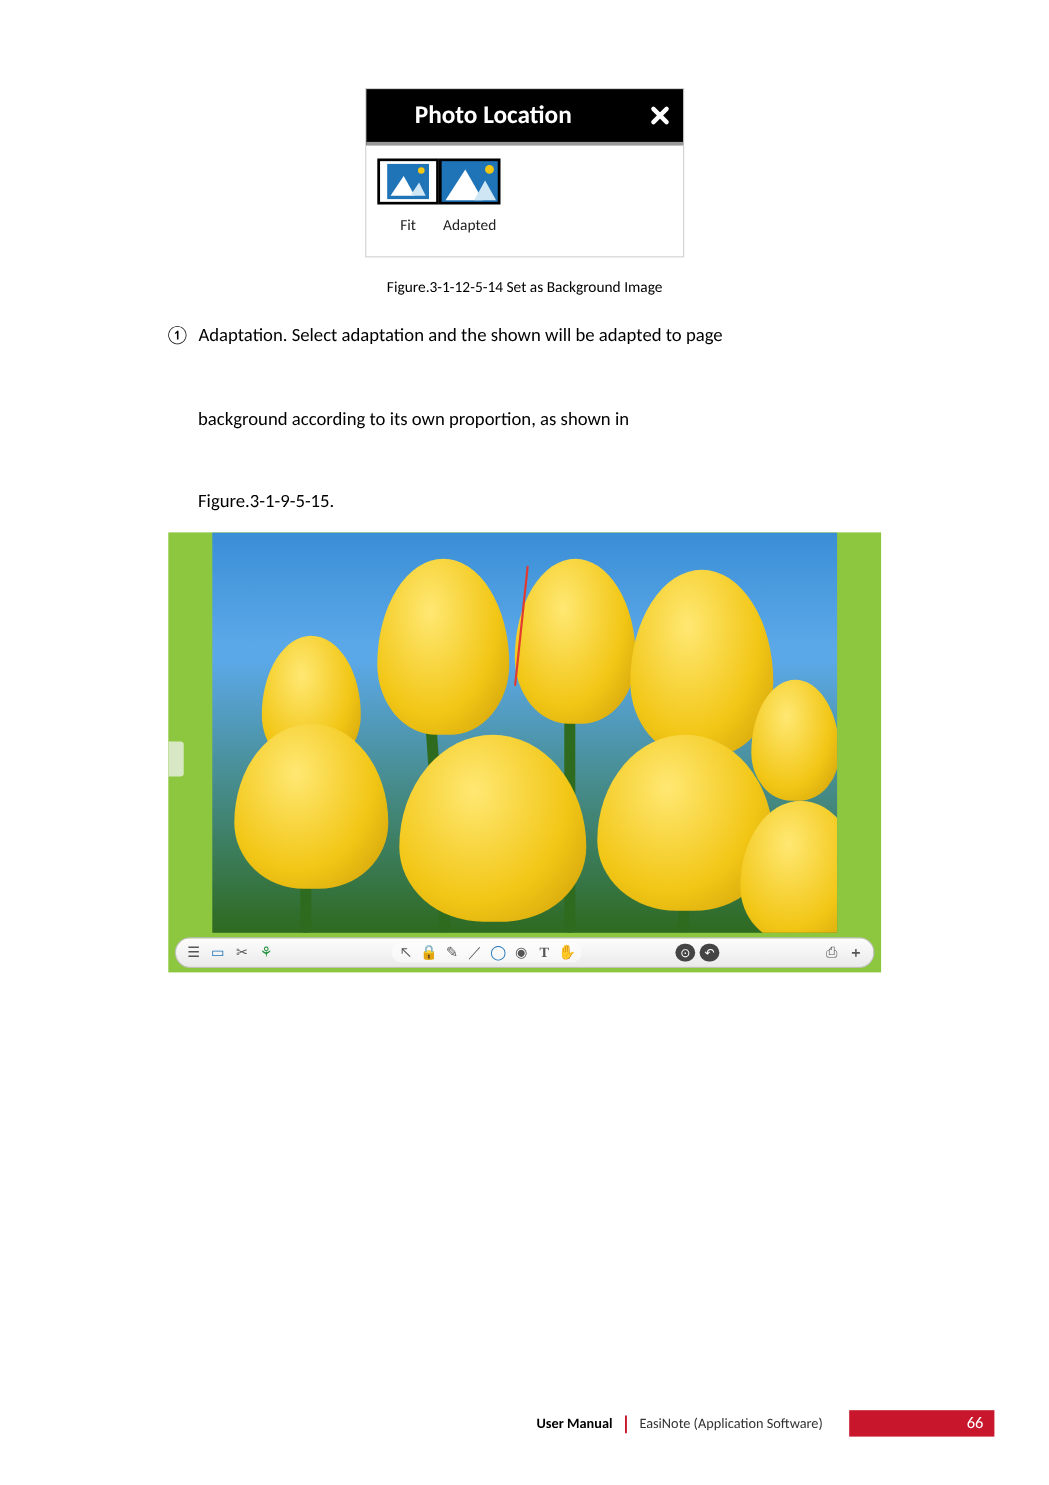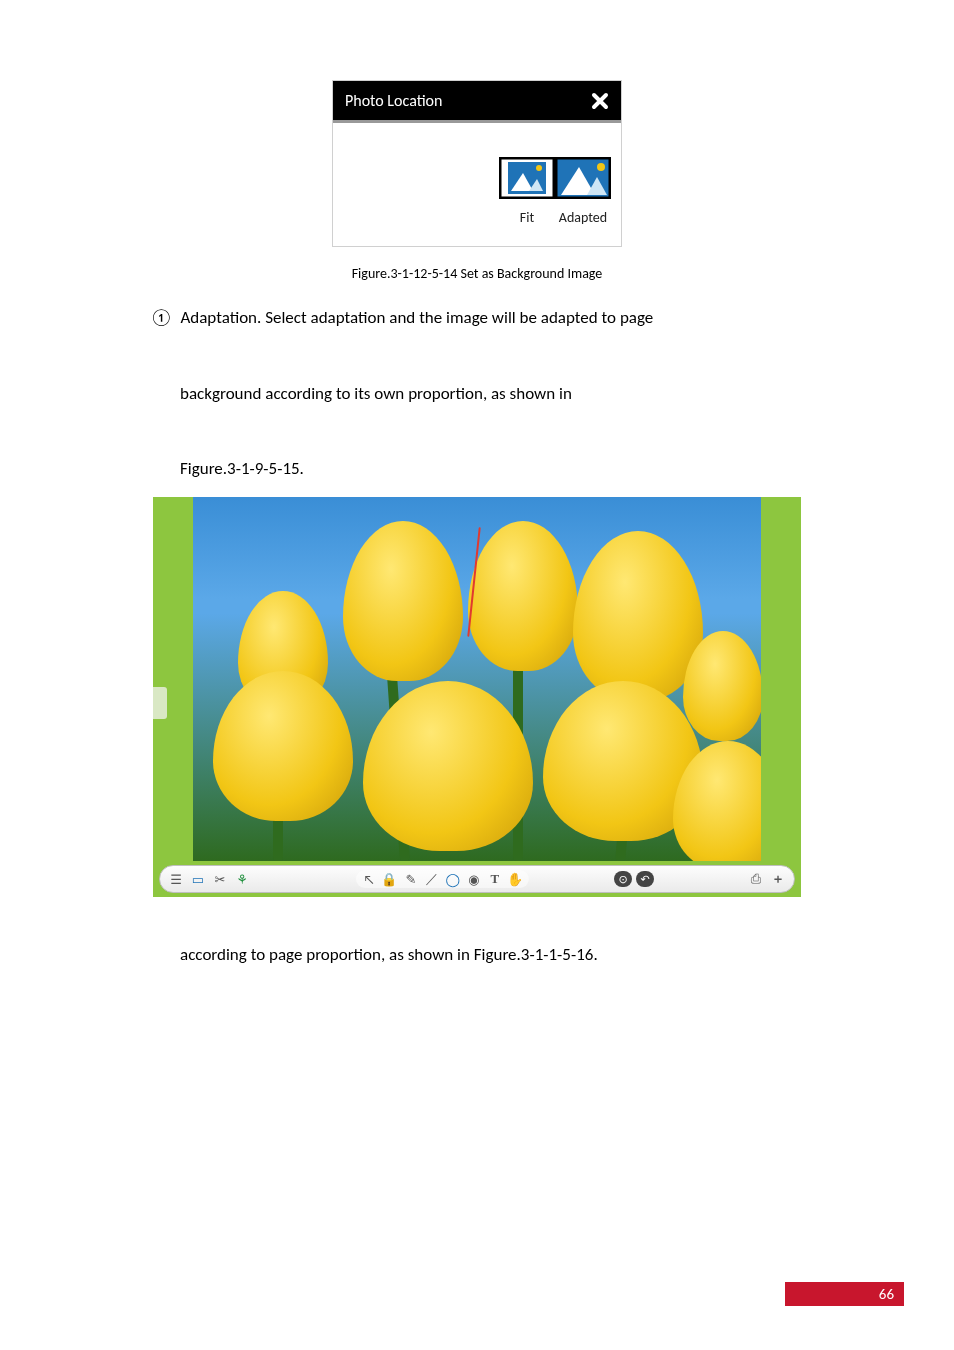--- a/index.html
+++ b/index.html
@@ -25,28 +25,29 @@
   .dialog-header {
     background: #000;
     color: #fff;
     padding: 10px 12px;
     display: flex;
     align-items: center;
     justify-content: space-between;
     border-bottom: 3px solid #999;
   }
   .dialog-title {
-    font-weight: normal;
-    font-size: 16px;
+    font-weight: bold;
+    font-size: 23px;
+    margin-left: 32px;
   }
   .dialog-close svg { display: block; }
   .dialog-body {
     display: flex;
-    justify-content: flex-end;
-    padding: 34px 10px 20px 10px;
+    justify-content: flex-start;
+    padding: 12px 10px 20px 10px;
   }
   .opt {
     display: flex;
     flex-direction: column;
     align-items: center;
     gap: 10px;
   }
   .opt-label {
     font-size: 14px;
     color: #222;
@@ -184,21 +185,21 @@
   .footer-text .bar {
     color: #c8162d;
     font-weight: bold;
     margin: 0 5px;
     font-size: 18px;
     vertical-align: -2px;
   }
   .page-chip {
     background: #c8162d;
     color: #fff;
-    width: 119px;
+    width: 132px;
     height: 24px;
     display: flex;
     align-items: center;
     justify-content: flex-end;
     padding-right: 10px;
     font-size: 15px;
   }
 </style>
 </head>
 <body>
@@ -234,21 +235,21 @@
         </svg>
         <span class="opt-label">Adapted</span>
       </div>
     </div>
   </div>
 
   <div class="caption">Figure.3-1-12-5-14 Set as Background Image</div>
 
   <div class="para">
     <span class="num">①</span>
-    <span>Adaptation. Select adaptation and the image will be adapted to page</span>
+    <span>Adaptation. Select adaptation and the shown will be adapted to page</span>
   </div>
   <div class="para para-indent">background according to its own proportion, as shown in</div>
   <div class="para para-indent">Figure.3-1-9-5-15.</div>
 
   <div class="shot">
     <div class="side-handle"></div>
     <div class="photo-area">
 
       <div class="stem" style="left:80px; bottom:0; height:170px;"></div>
       <div class="stem" style="left:200px; bottom:0; height:200px; transform:rotate(-4deg);"></div>
@@ -288,19 +289,23 @@
         <span class="pill">↶</span>
       </div>
       <div class="group-right">
         <span class="ticon">⎙</span>
         <span class="ticon" style="font-weight:bold">＋</span>
       </div>
     </div>
   </div>
 
 
-  <div class="para para-indent">according to page proportion, as shown in Figure.3-1-1-5-16.</div>
 
 </div>
 
 <div class="footer">
+  <div class="footer-text">
+    <span class="um">User Manual</span>
+    <span class="bar">|</span>
+    <span>EasiNote (Application Software)</span>
+  </div>
   <div class="page-chip">66</div>
 </div>
 
 </body></html>

